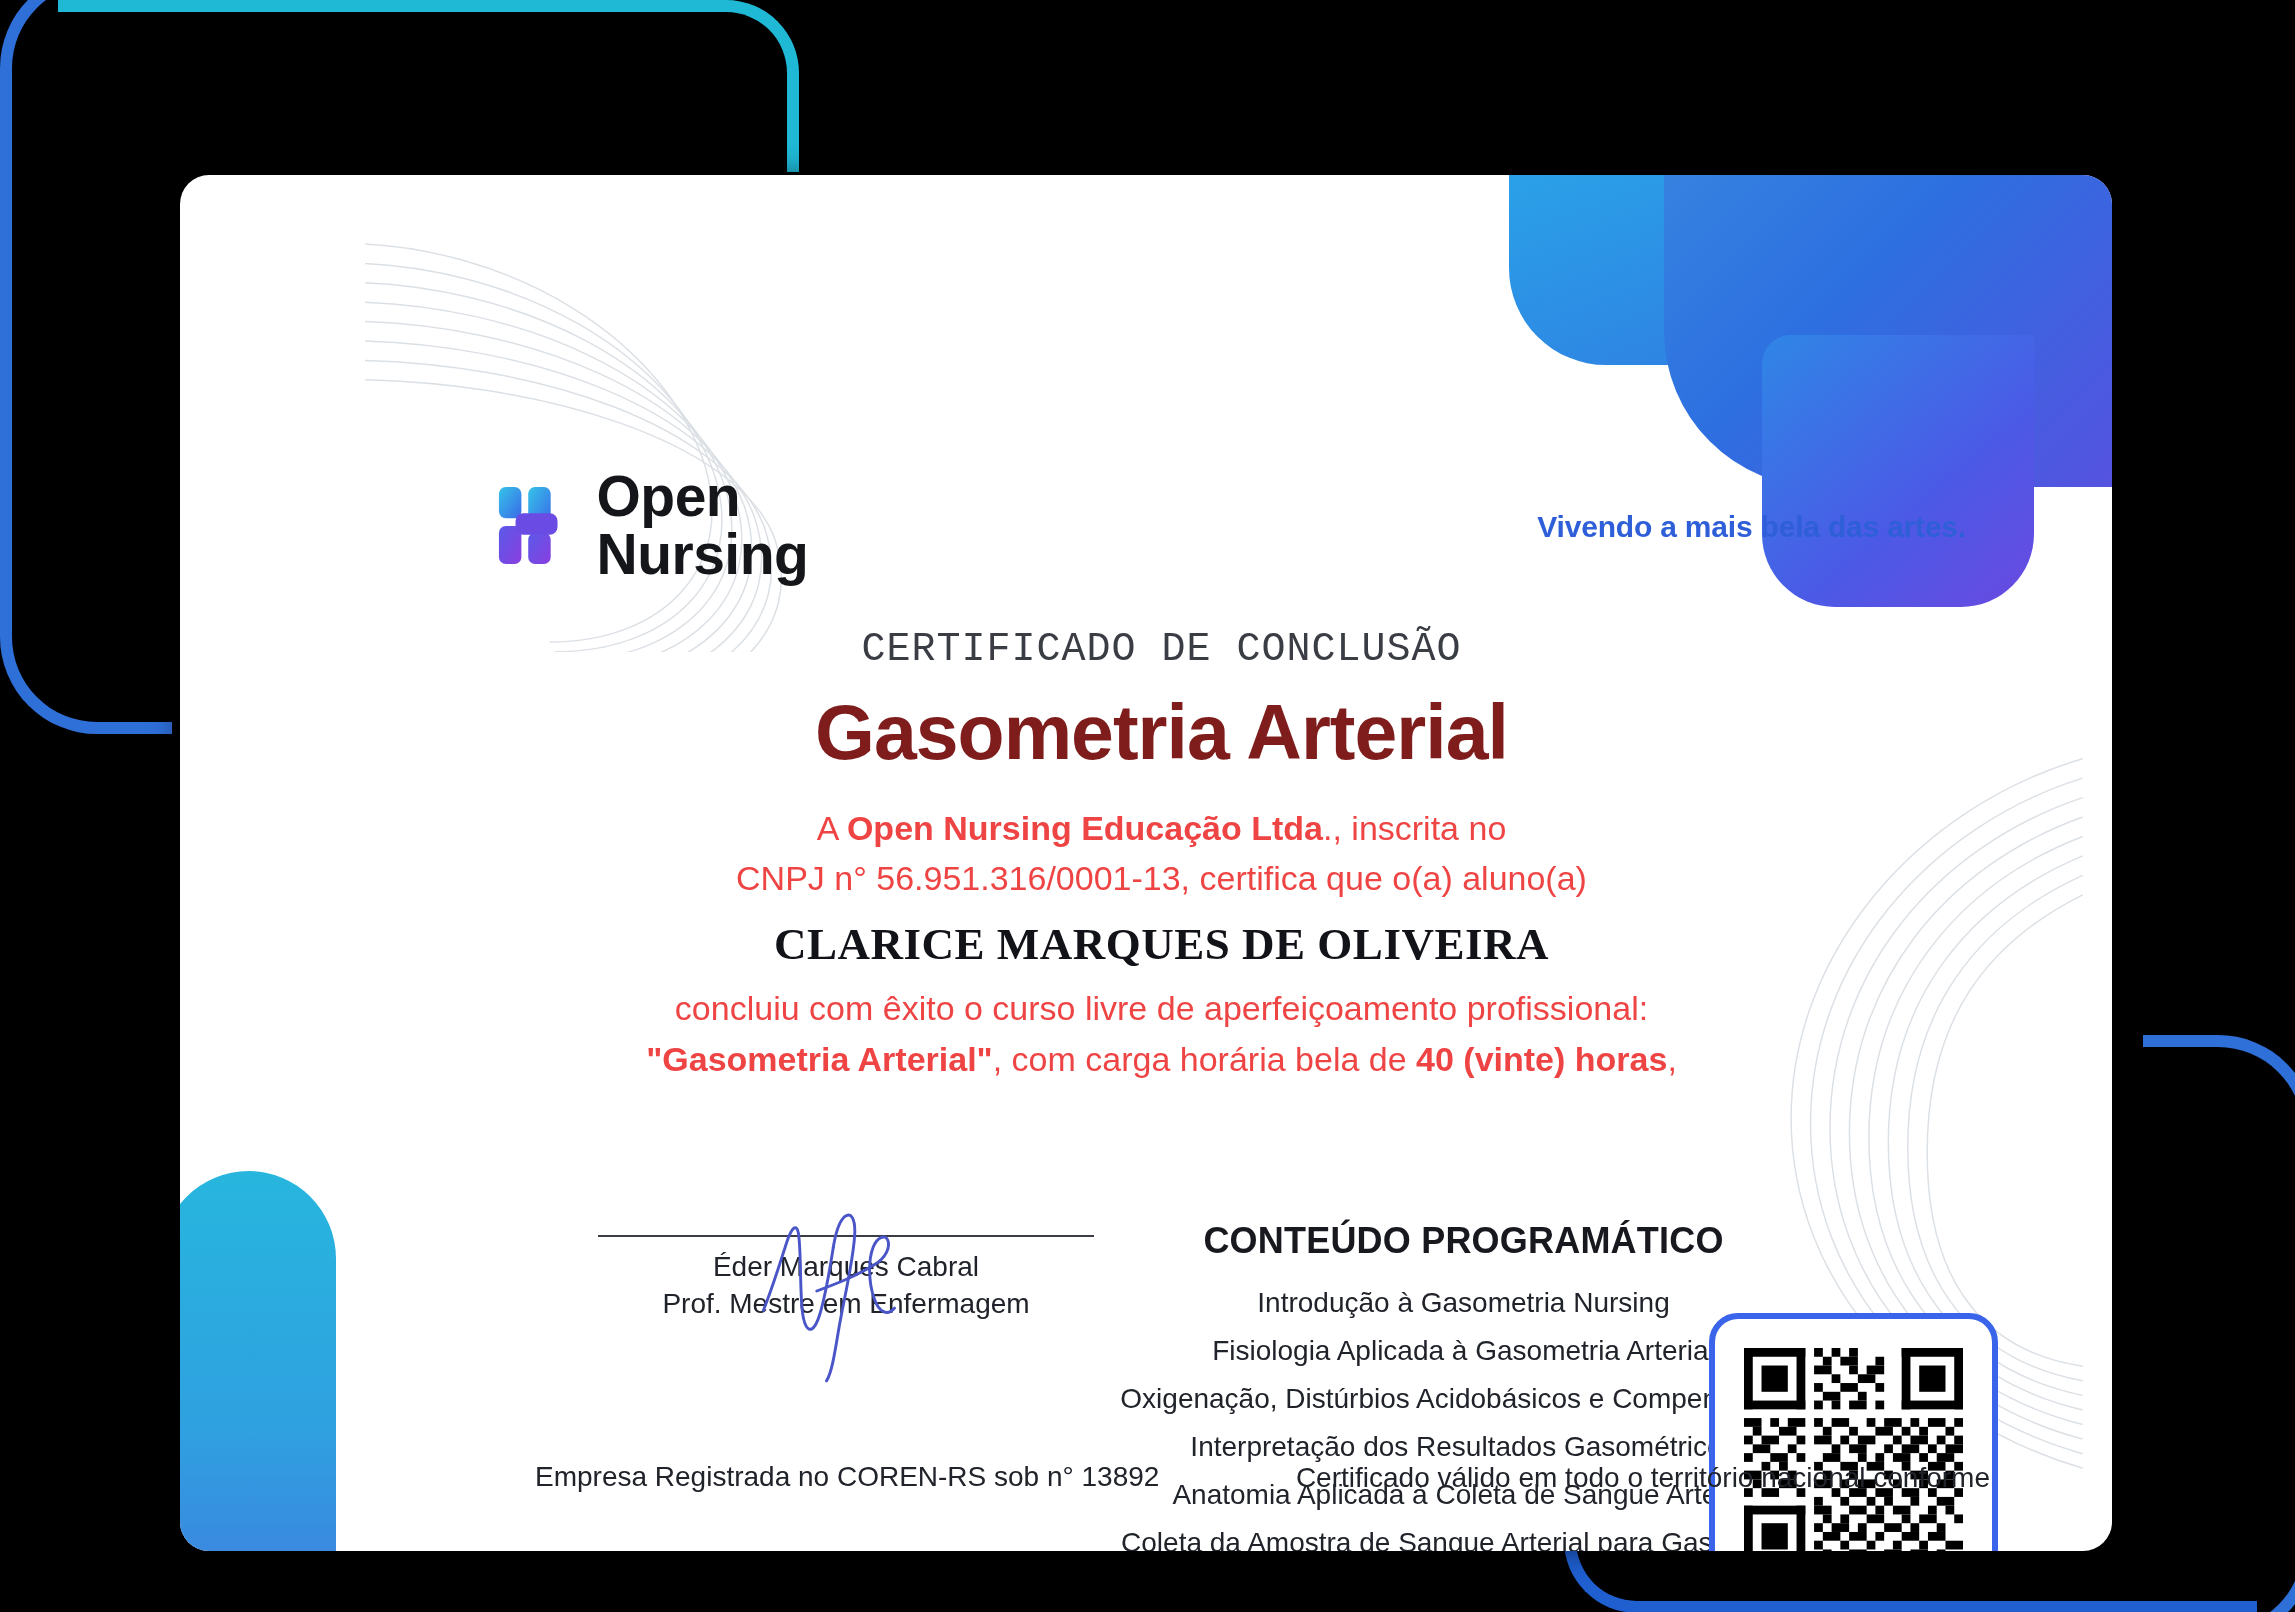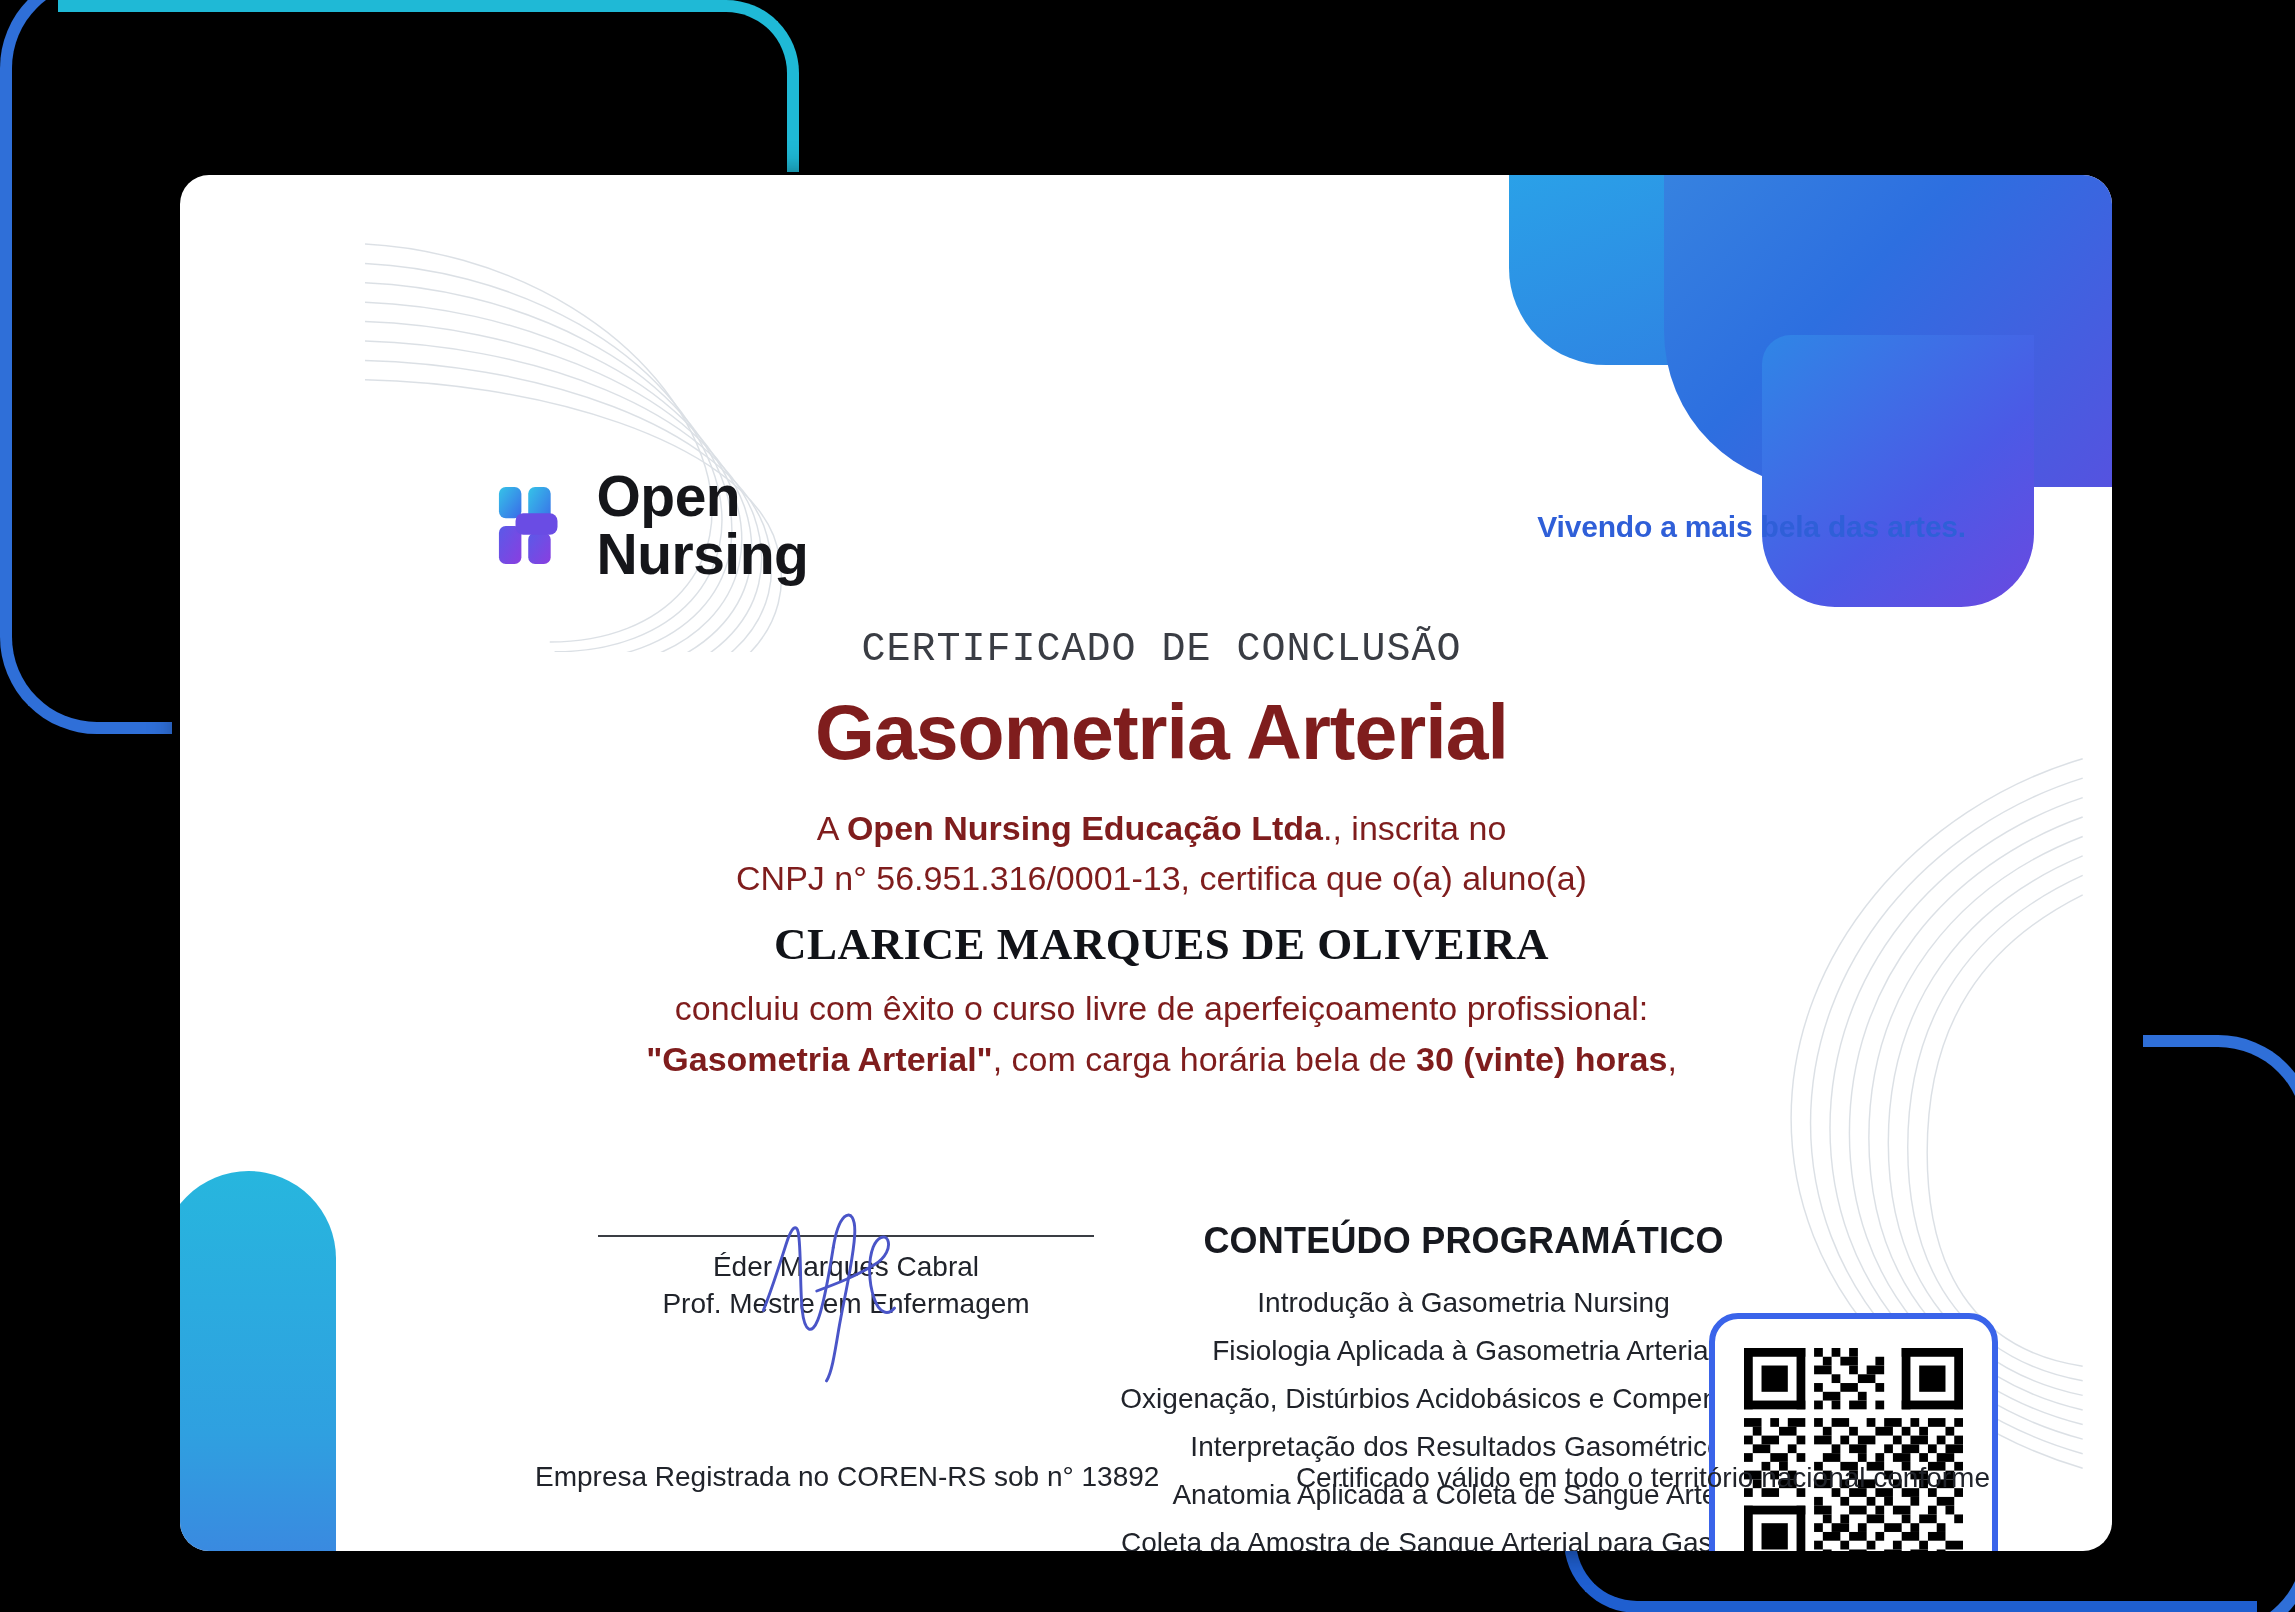--- a/index.html
+++ b/index.html
@@ -198,21 +198,21 @@
   .course-title {
     font-size: 77px;
     font-weight: bold;
     color: #7f1d1d;
     letter-spacing: -1px;
     margin-bottom: 26px;
   }
   .para {
     font-size: 34px;
     line-height: 1.48;
-    color: #7f1d1d;
+    color: #ef4444;
   }
   .para b { font-weight: bold; }
   .student-name {
     font-family: "Liberation Serif", serif;
     font-size: 45px;
     font-weight: bold;
     letter-spacing: 0.5px;
     margin: 14.6px 0 13.6px;
     color: #111318;
   }
@@ -379,21 +379,21 @@
 
       <div class="para">
         <span>A </span><b>Open Nursing Educação Ltda</b><span>., inscrita no</span>
       </div>
       <div class="para">CNPJ n° 56.951.316/0001-13, certifica que o(a) aluno(a)</div>
 
       <div class="student-name">CLARICE MARQUES DE OLIVEIRA</div>
 
       <div class="para">concluiu com êxito o curso livre de aperfeiçoamento profissional:</div>
       <div class="para">
-        <b>"Gasometria Arterial"</b><span>, com carga horária bela de </span><b>30 (vinte) horas</b><span>,</span>
+        <b>"Gasometria Arterial"</b><span>, com carga horária bela de </span><b>40 (vinte) horas</b><span>,</span>
       </div>
     </div>
 
     <div class="signature-block">
       <svg class="sig-svg" width="253" height="204" viewBox="0 0 520 420">
         <g fill="none" stroke="#4a55c8" stroke-width="6" stroke-linecap="round">
           <path d="M60,250 C80,200 95,150 108,110 C118,80 128,70 132,90 C138,125 135,200 140,250 C145,295 160,300 172,270 C186,235 196,170 204,120"></path>
           <path d="M204,120 C208,95 214,70 226,58 C240,45 250,60 248,95 C245,150 225,230 215,290 C206,345 200,380 190,395"></path>
           <path d="M170,210 C210,195 250,180 290,155 C312,141 322,120 316,105 C310,92 294,100 286,120 C276,146 276,190 288,225 C298,255 316,262 330,245"></path>
         </g>

